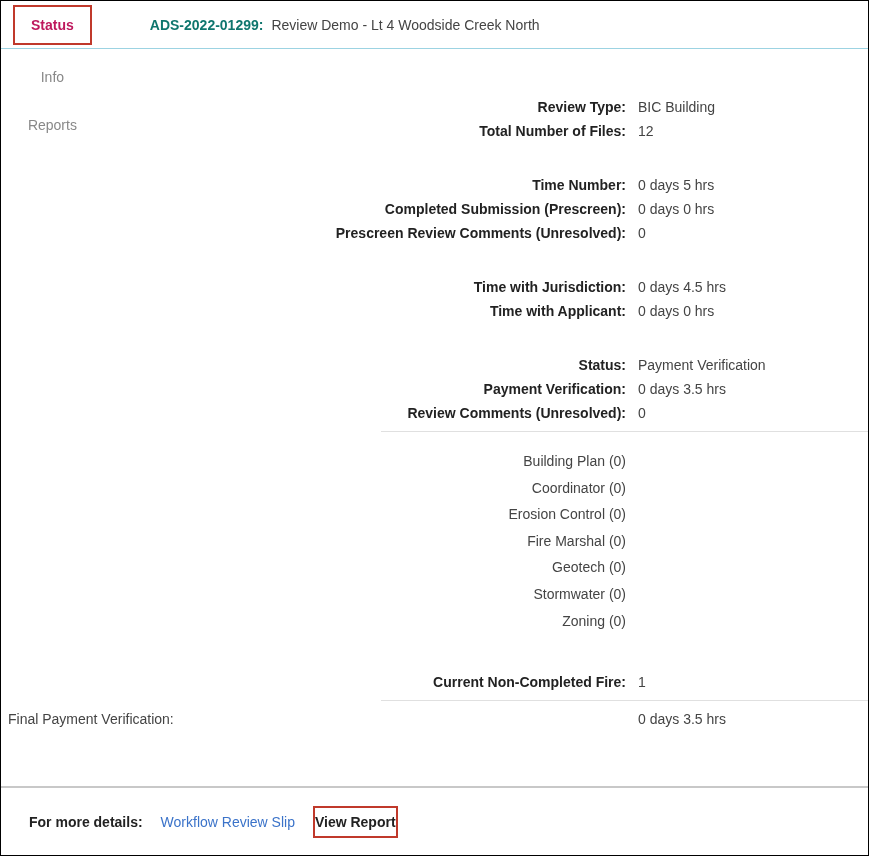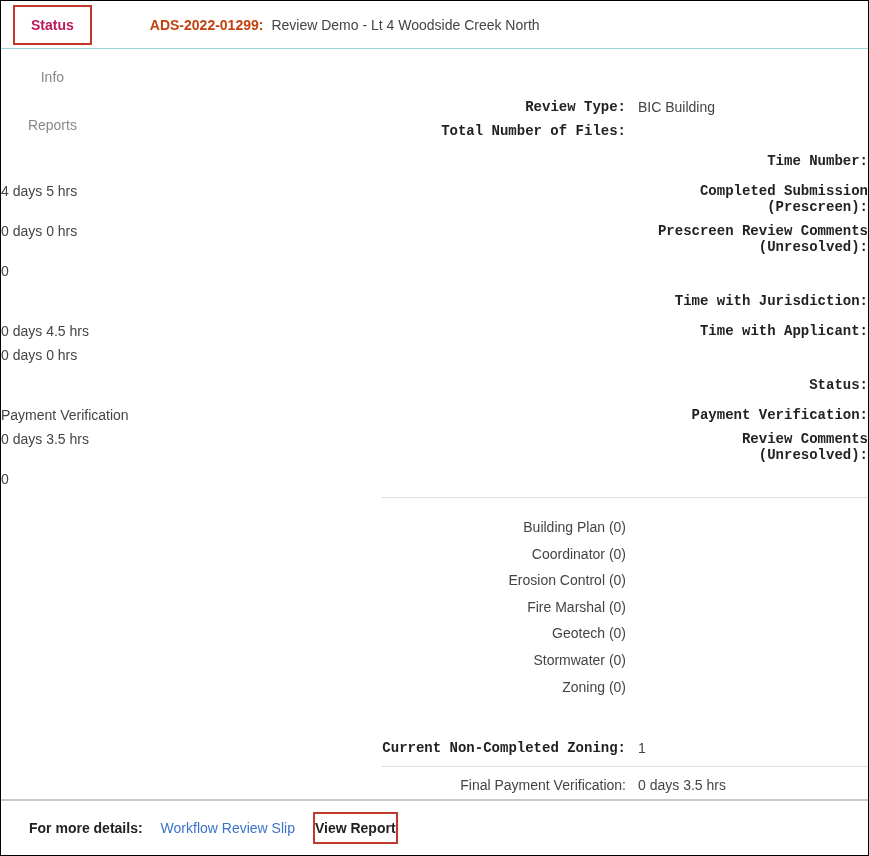--- a/index.html
+++ b/index.html
@@ -40,65 +40,64 @@
       border: 2px solid #c0392b;
       padding: 6px 10px;
       margin: -4px -2px;
     }
     .case-header {
       margin-left: 60px;
       display: flex;
       align-items: baseline;
       gap: 8px;
     }
-    .case-id { font-weight: 700; color: #c2410c; }
+    .case-id { font-weight: 700; color: #0f766e; }
     .case-title { color: #444; }
     .content {
       padding: 50px 0 20px 0;
     }
     .kv-grid {
       display: grid;
       grid-template-columns: 1fr 230px;
       column-gap: 12px;
       row-gap: 8px;
       align-items: start;
     }
     .kv-label {
       text-align: right;
       font-weight: 700;
       color: #222;
-      font-family: Liberation Mono, monospace;
     }
     .kv-value {
       text-align: left;
       color: #444;
     }
     .spacer-row { height: 22px; }
     .sub-list {
       grid-column: 1 / 2;
       text-align: right;
       color: #444;
       padding: 6px 0 2px 16px;
       line-height: 1.9;
     }
     .sub-hr {
       grid-column: 1 / 3;
       height: 1px;
       background: #e0e0e0;
       margin: 2px 0 2px 380px;
     }
     .sub-task-label {
-      text-align: right;
       color: #444;
       font-weight: 400;
+      margin-left: 7px;
     }
     .footer {
       position: absolute;
       left: 0; right: 0; bottom: 0;
-      height: 56px;
+      height: 69px;
       border-top: 2px solid #c8c8c8;
       display: flex;
       align-items: center;
       padding: 0 28px;
       gap: 18px;
     }
     .footer-label { font-weight: 700; color: #222; }
     .link { color: #3b73c9; cursor: pointer; }
     .view-report-box {
       border: 2px solid #c0392b;
@@ -126,26 +125,27 @@
     <span class="case-title">Review Demo - Lt 4 Woodside Creek North</span>
   </div>
 </div>
 
 <div class="content">
   <div class="kv-grid">
     <div class="kv-label">Review Type:</div>
     <div class="kv-value">BIC Building</div>
 
     <div class="kv-label">Total Number of Files:</div>
+    <div class="kv-value">12</div>
 
     <div class="spacer-row"></div>
       <div class="spacer-row"></div>
 
     <div class="kv-label">Time Number:</div>
-    <div class="kv-value">4 days 5 hrs</div>
+    <div class="kv-value">0 days 5 hrs</div>
 
     <div class="kv-label">Completed Submission (Prescreen):</div>
     <div class="kv-value">0 days 0 hrs</div>
 
     <div class="kv-label">Prescreen Review Comments (Unresolved):</div>
     <div class="kv-value">0</div>
 
     <div class="spacer-row"></div>
       <div class="spacer-row"></div>
 
@@ -176,21 +176,21 @@
       <div>Fire Marshal (0)</div>
       <div>Geotech (0)</div>
       <div>Stormwater (0)</div>
       <div>Zoning (0)</div>
     </div>
     <div></div>
 
     <div class="spacer-row"></div>
       <div class="spacer-row"></div>
 
-    <div class="kv-label">Current Non-Completed Zoning:</div>
+    <div class="kv-label">Current Non-Completed Fire:</div>
     <div class="kv-value">1</div>
 
     <div class="sub-hr"></div>
 
     <div class="sub-task-label">Final Payment Verification:</div>
     <div class="kv-value">0 days 3.5 hrs</div>
   </div>
 </div>
 
 <div class="footer">

